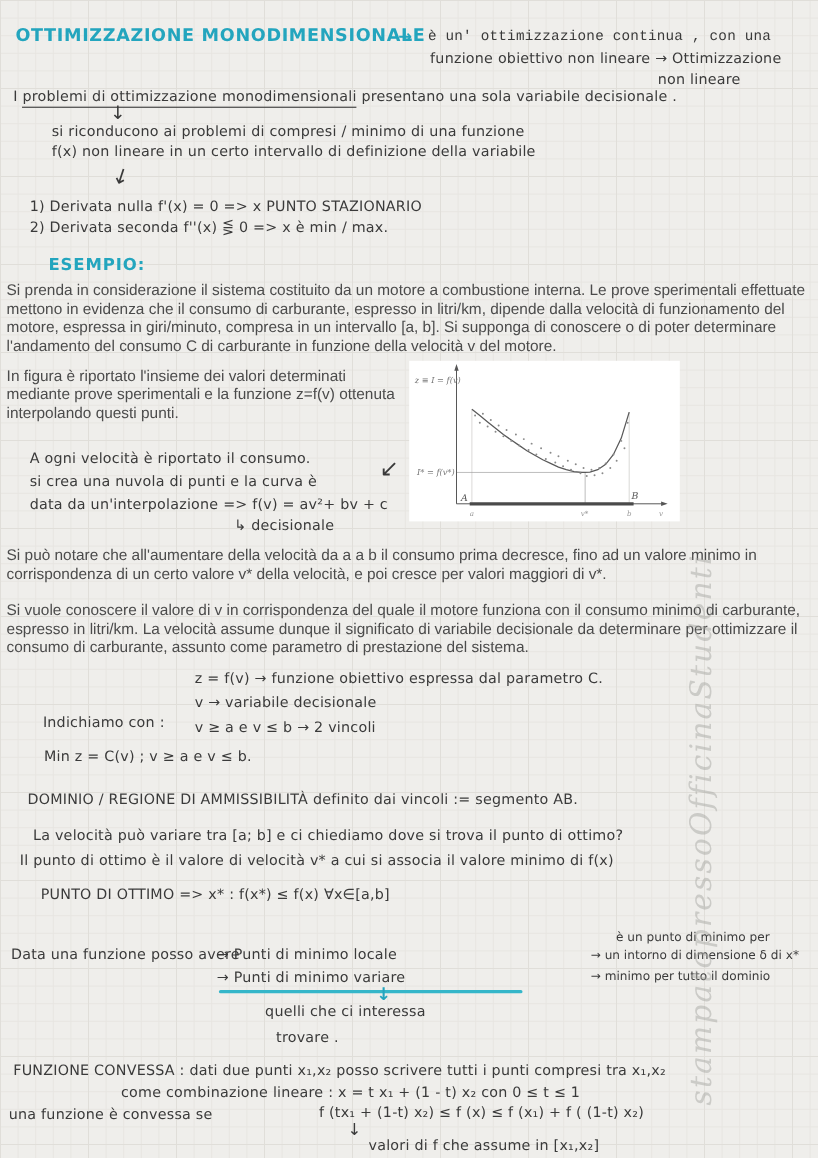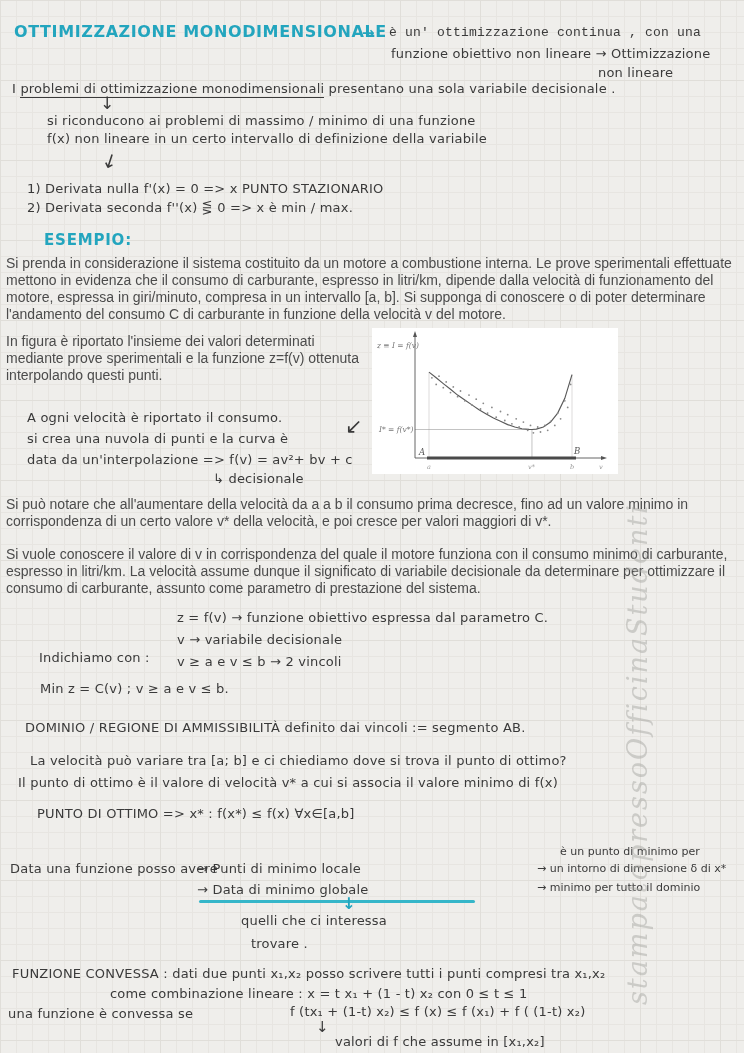--- a/index.html
+++ b/index.html
@@ -33,21 +33,21 @@
 <div class="page">
 
   <div class="abs hw teal title" style="left:14px;top:22px;">OTTIMIZZAZIONE MONODIMENSIONALE</div>
   <div class="abs hw teal" style="left:362px;top:24px;font-size:15px;font-weight:bold;">→</div>
   <div class="abs hw" style="left:389px;top:25px;font-family:Liberation Mono, monospace;">è un' ottimizzazione continua , con una</div>
   <div class="abs hw" style="left:391px;top:46px;">funzione obiettivo non lineare → Ottimizzazione</div>
   <div class="abs hw" style="left:598px;top:65px;">non lineare</div>
 
   <div class="abs hw" style="left:12px;top:81px;"><span>I </span><span class="ul">problemi di ottimizzazione monodimensionali</span><span> presentano una sola variabile decisionale .</span></div>
   <div class="abs hw" style="left:100px;top:93px;font-size:17px;">↓</div>
-  <div class="abs hw" style="left:47px;top:113px;">si riconducono ai problemi di massimo / minimo di una funzione</div>
+  <div class="abs hw" style="left:47px;top:113px;">si riconducono ai problemi di compresi / minimo di una funzione</div>
   <div class="abs hw" style="left:47px;top:131px;">f(x) non lineare in un certo intervallo di definizione della variabile</div>
   <div class="abs hw" style="left:102px;top:150px;"><span class="arrow-rot">↓</span></div>
   <div class="abs hw" style="left:27px;top:181px;">1) Derivata nulla  f'(x) = 0   =&gt;   x PUNTO STAZIONARIO</div>
   <div class="abs hw" style="left:27px;top:200px;">2) Derivata seconda  f''(x) ⋚ 0  =&gt;   x è min / max.</div>
 
   <div class="abs teal esempio" style="left:16px;top:231px;">ESEMPIO:</div>
   <div class="abs typed" style="left:6px;top:255px;width:731px;">Si prenda in considerazione il sistema costituito da un motore a combustione interna. Le prove sperimentali effettuate mettono in evidenza che il consumo di carburante, espresso in litri/km, dipende dalla velocità di funzionamento del motore, espressa in giri/minuto, compresa in un intervallo [a, b]. Si supponga di conoscere o di poter determinare l'andamento del consumo C di carburante in funzione della velocità v del motore.</div>
   <div class="abs typed" style="left:6px;top:333px;width:356px;">In figura è riportato l'insieme dei valori determinati mediante prove sperimentali e la funzione z=f(v) ottenuta interpolando questi punti.</div>
 
   <div class="abs fig-box" style="left:372px;top:328px;width:246px;height:146px;">
@@ -128,21 +128,21 @@
   <div class="abs hw" style="left:177px;top:632px;">v → variabile decisionale</div>
   <div class="abs hw" style="left:177px;top:654px;">v ≥ a e v ≤ b  →  2 vincoli</div>
   <div class="abs hw" style="left:40px;top:681px;">Min z = C(v)   ;  v ≥ a e v ≤ b.</div>
   <div class="abs hw" style="left:25px;top:720px;">DOMINIO / REGIONE DI AMMISSIBILITÀ definito dai vincoli := segmento AB.</div>
   <div class="abs hw" style="left:30px;top:753px;">La velocità può variare tra [a; b] e ci chiediamo dove si trova il punto di ottimo?</div>
   <div class="abs hw" style="left:18px;top:775px;">Il punto di ottimo è il valore di velocità v* a cui si associa il valore minimo di f(x)</div>
   <div class="abs hw" style="left:37px;top:806px;">PUNTO DI OTTIMO =&gt; x* :  f(x*) ≤ f(x)    ∀x∈[a,b]</div>
 
   <div class="abs hw" style="left:10px;top:861px;">Data una funzione posso avere</div>
   <div class="abs hw" style="left:197px;top:861px;">→ Punti di minimo locale</div>
-  <div class="abs hw" style="left:197px;top:882px;">→ Data di minimo globale</div>
+  <div class="abs hw" style="left:197px;top:882px;">→ Punti di minimo variare</div>
   <div class="abs teal-ul" style="left:199px;top:900px;width:276px;"></div>
   <div class="abs hw-sm" style="left:560px;top:845px;">è un punto di minimo per</div>
   <div class="abs hw-sm" style="left:537px;top:862px;">→ un intorno di dimensione δ di x*</div>
   <div class="abs hw-sm" style="left:537px;top:881px;text-align:right;">→ minimo per tutto il dominio</div>
   <div class="abs hw teal" style="left:342px;top:894px;font-size:16px;font-weight:bold;">↓</div>
   <div class="abs hw" style="left:241px;top:913px;">quelli che ci interessa</div>
   <div class="abs hw" style="left:251px;top:936px;">trovare .</div>
 
   <div class="abs hw" style="left:12px;top:966px;">FUNZIONE CONVESSA : dati due punti x₁,x₂ posso scrivere tutti i punti compresi tra x₁,x₂</div>
   <div class="abs hw" style="left:110px;top:986px;">come combinazione lineare :  x = t x₁ + (1 - t) x₂  con  0 ≤ t ≤ 1</div>

